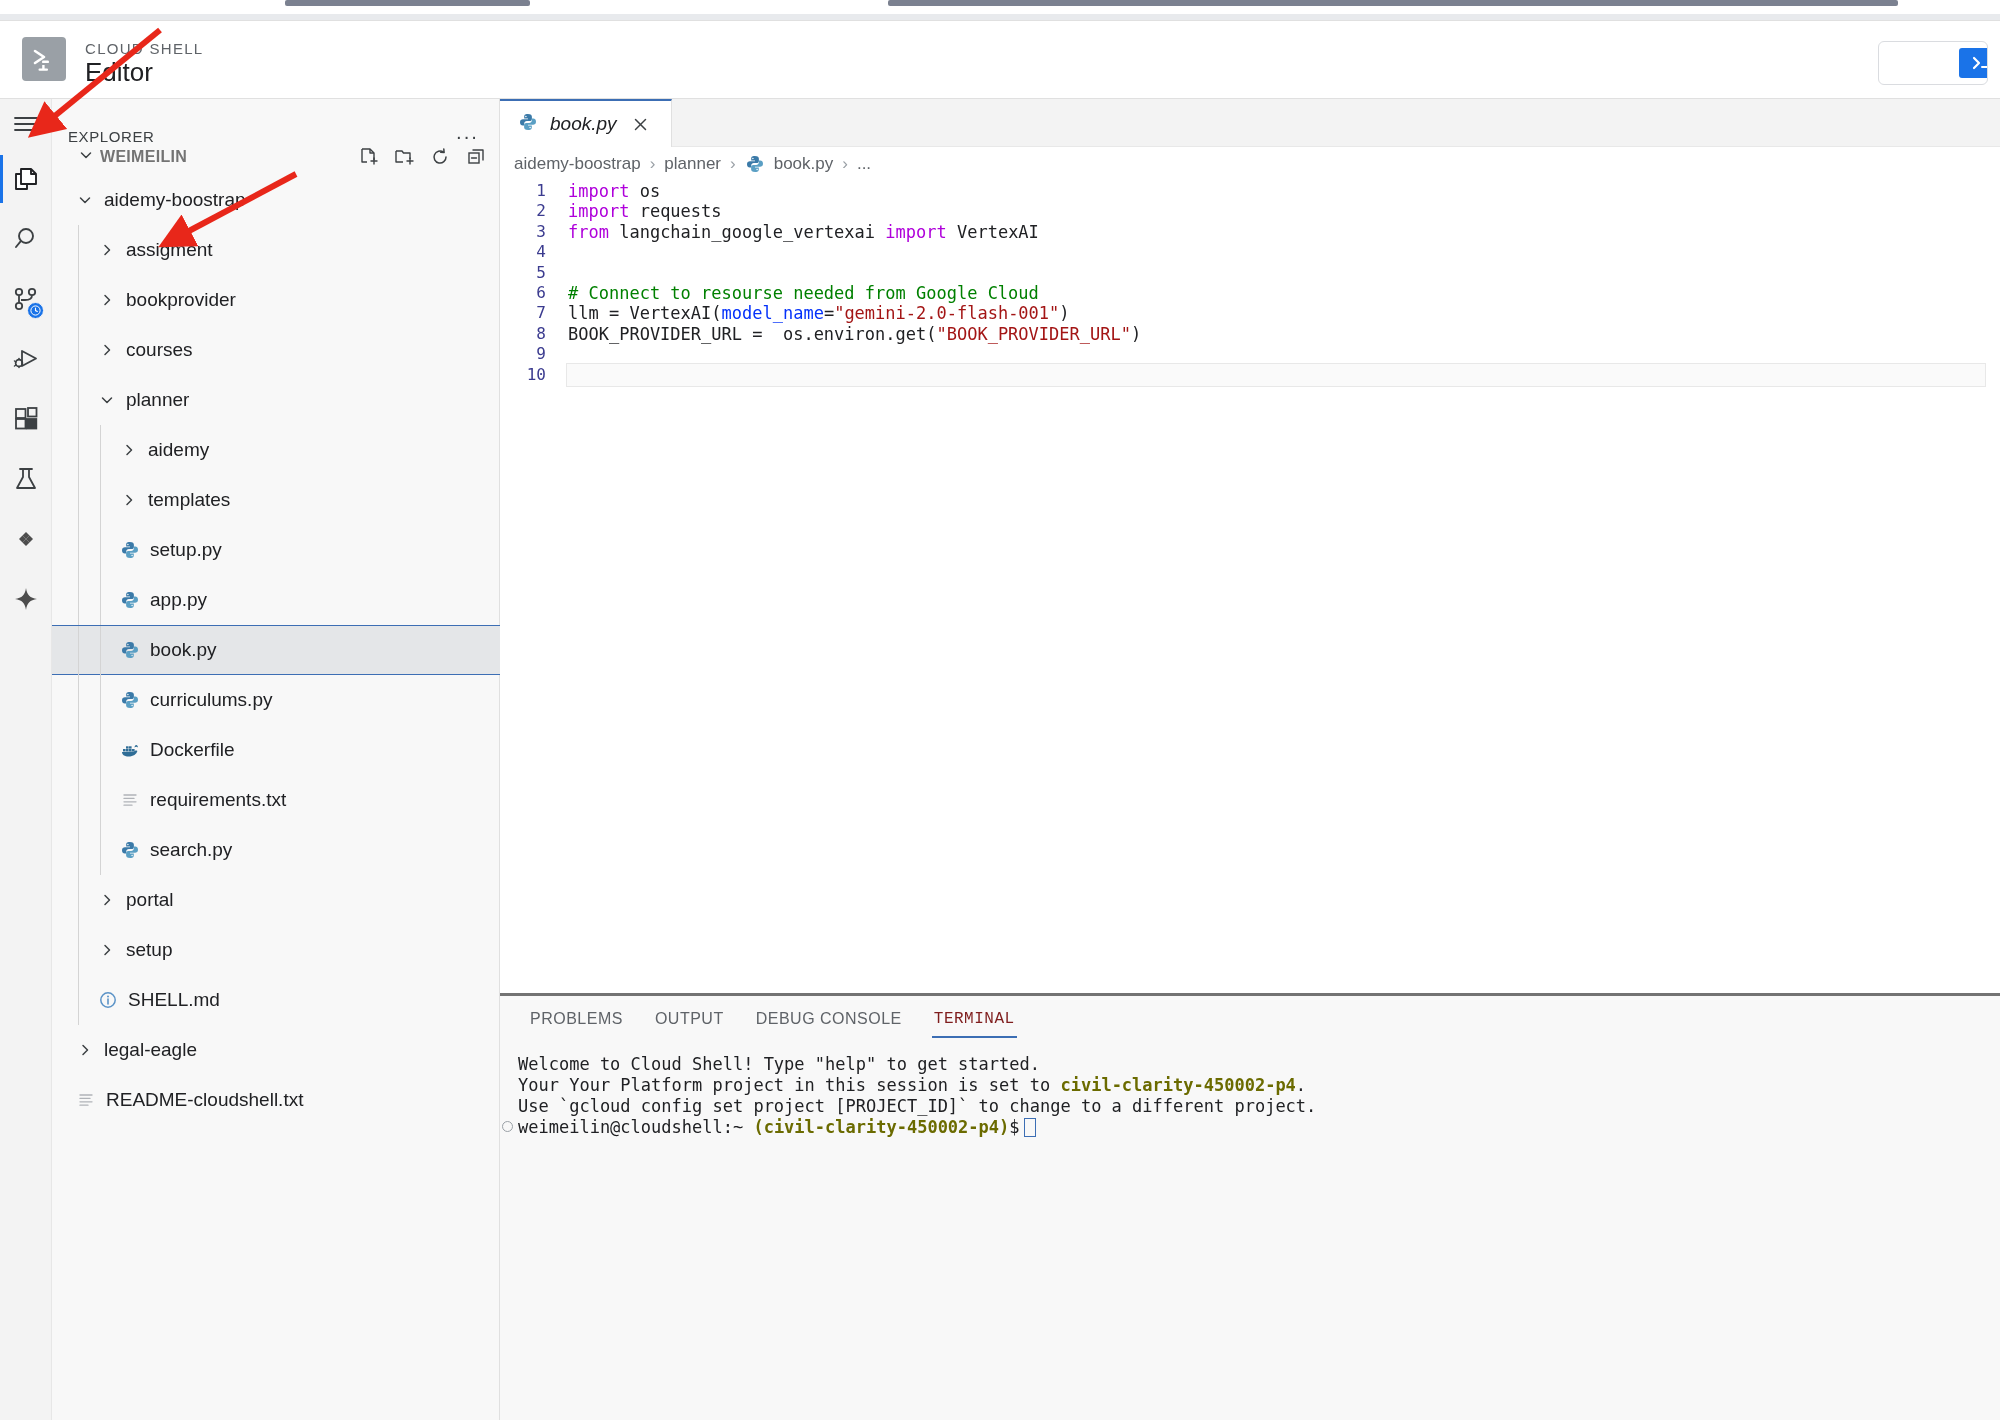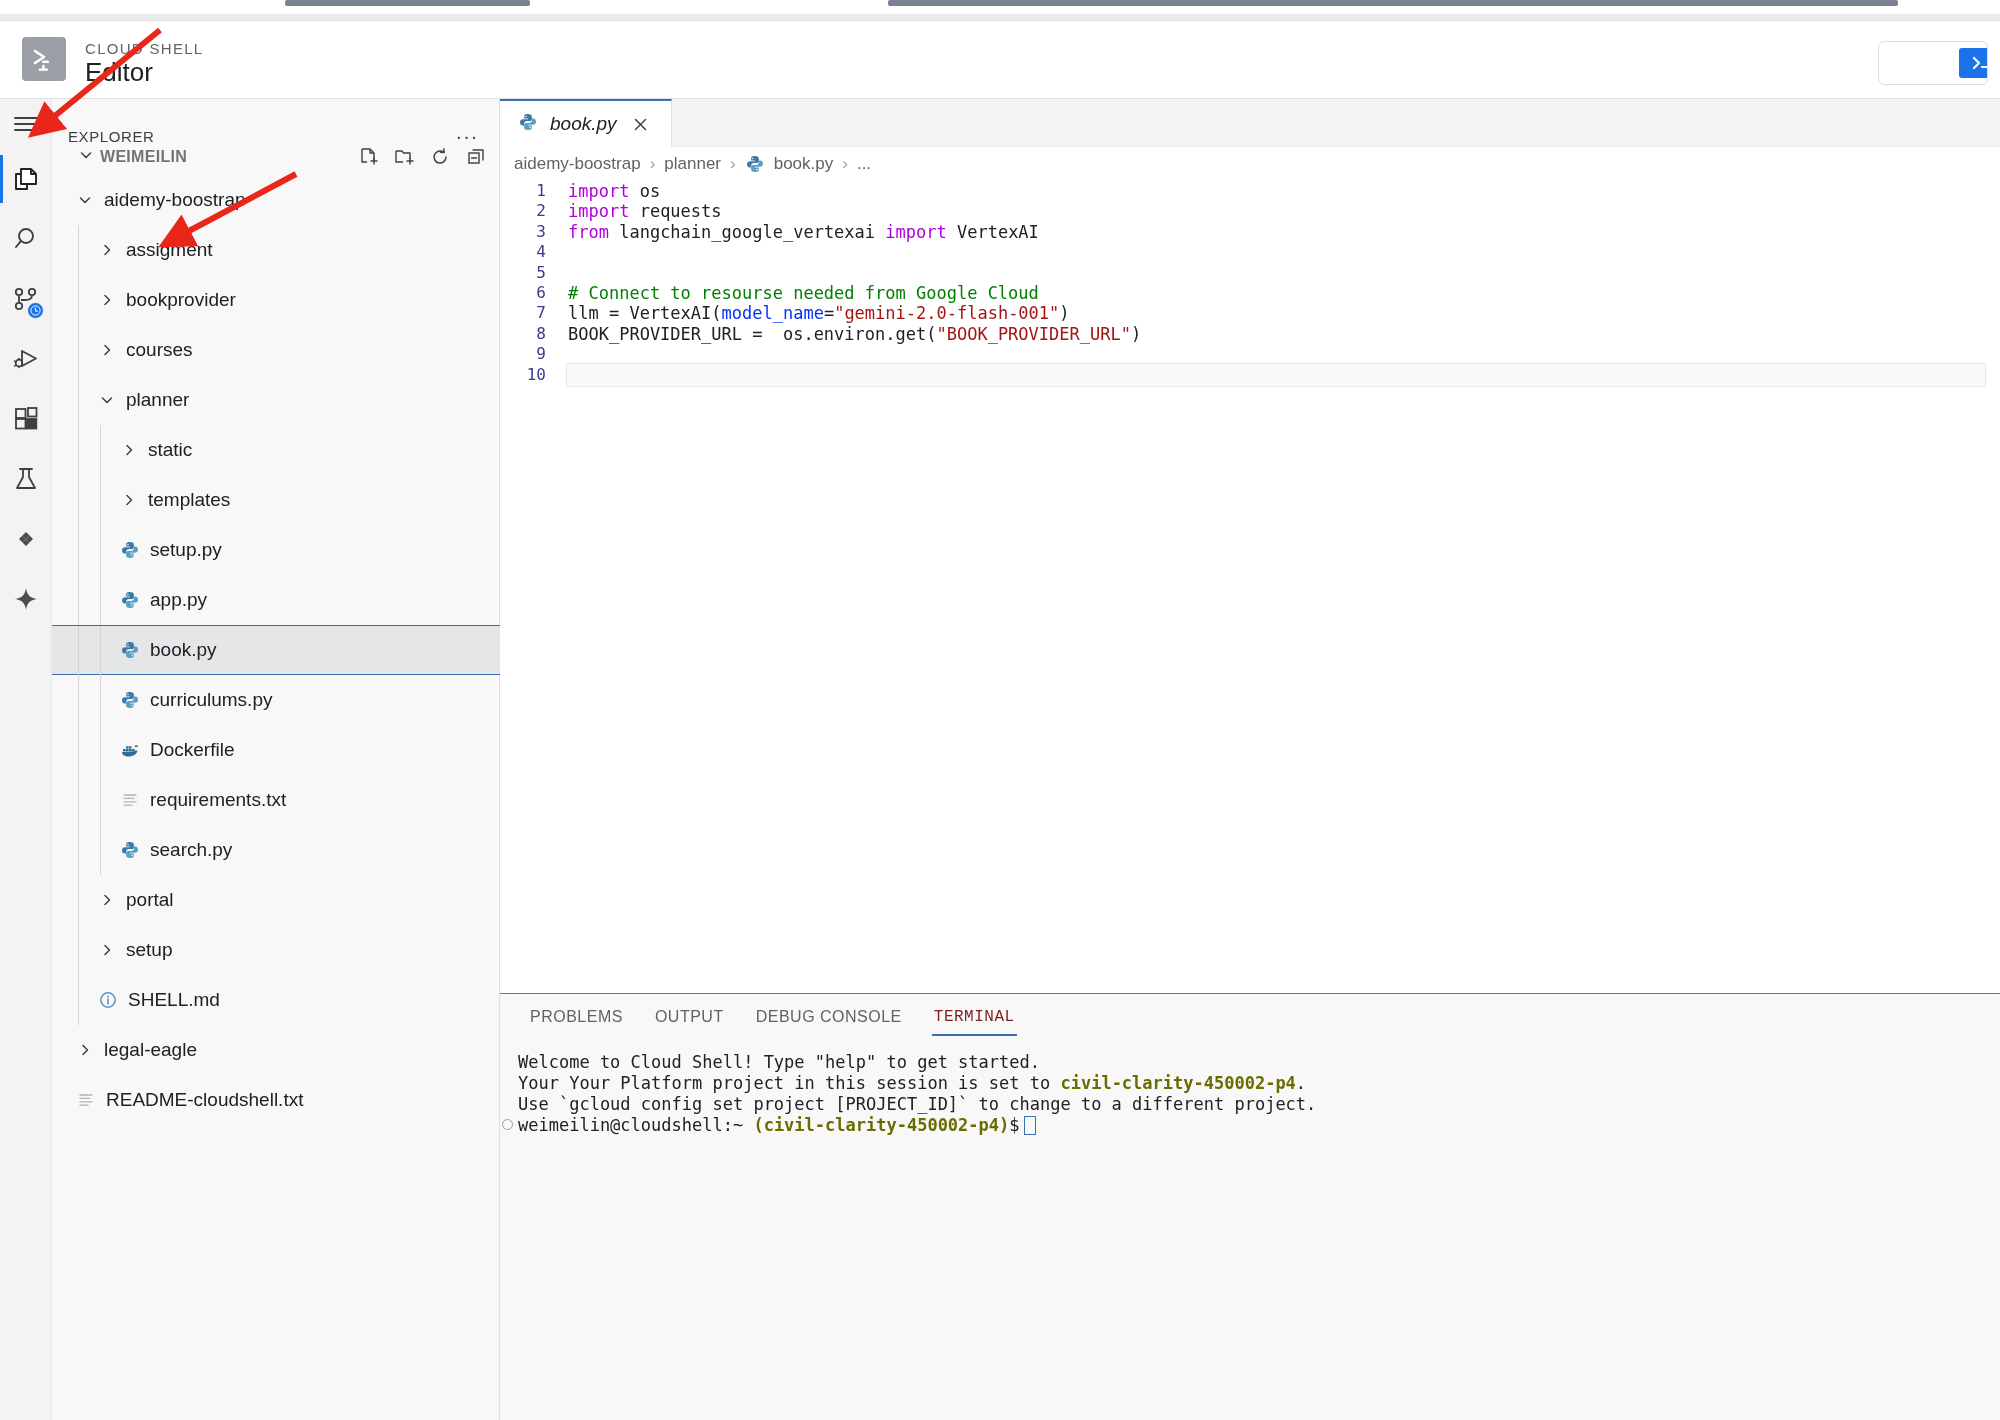--- a/index.html
+++ b/index.html
@@ -165,21 +165,21 @@
     border:1px solid #e8e8e8; background:#fafafa;
   }
   .kw { color:#af00db; }
   .cm { color:#008000;margin-top:48px; }
   .st { color:#a31515; }
   .pn { color:#0431fa; }
 
   
   #panel {
     position:absolute; left:0; top:894px; width:1500px; height:428px;
-    background:#f8f8f8; border-top:1px solid #737373;
+    background:#f8f8f8; border-top:3px solid #737373;
   }
   #panel-tabs {
     position:absolute; left:0; top:0; width:1500px; height:46px;
     display:flex; align-items:center; gap:0; padding-left:14px;
   }
   .panel-tab {
     position:relative; height:46px; padding:0 16px;
     display:flex; align-items:center;
     font-size:16px; letter-spacing:0.5px; color:#5f6368;
   }
@@ -427,21 +427,21 @@
         </div>
         <div class="tree-row">
           <div class="guide" style="left: 26px;"></div>
           <div class="guide" style="left: 48px;"></div>
           <span style="display: inline-block; flex: 0 0 auto; width: 66px;"></span>
           <span class="twisty">
             <svg width="16" height="16" viewBox="0 0 16 16">
               <path d="M6 3.5 L10.5 8 L6 12.5" fill="none" stroke="#3c4043" stroke-width="1.5" stroke-linecap="round" stroke-linejoin="round"></path>
             </svg>
           </span>
-          <span class="tlabel">static</span>
+          <span class="tlabel">aidemy</span>
         </div>
         <div class="tree-row">
           <div class="guide" style="left: 26px;"></div>
           <div class="guide" style="left: 48px;"></div>
           <span style="display: inline-block; flex: 0 0 auto; width: 66px;"></span>
           <span class="twisty">
             <svg width="16" height="16" viewBox="0 0 16 16">
               <path d="M6 3.5 L10.5 8 L6 12.5" fill="none" stroke="#3c4043" stroke-width="1.5" stroke-linecap="round" stroke-linejoin="round"></path>
             </svg>
           </span>

